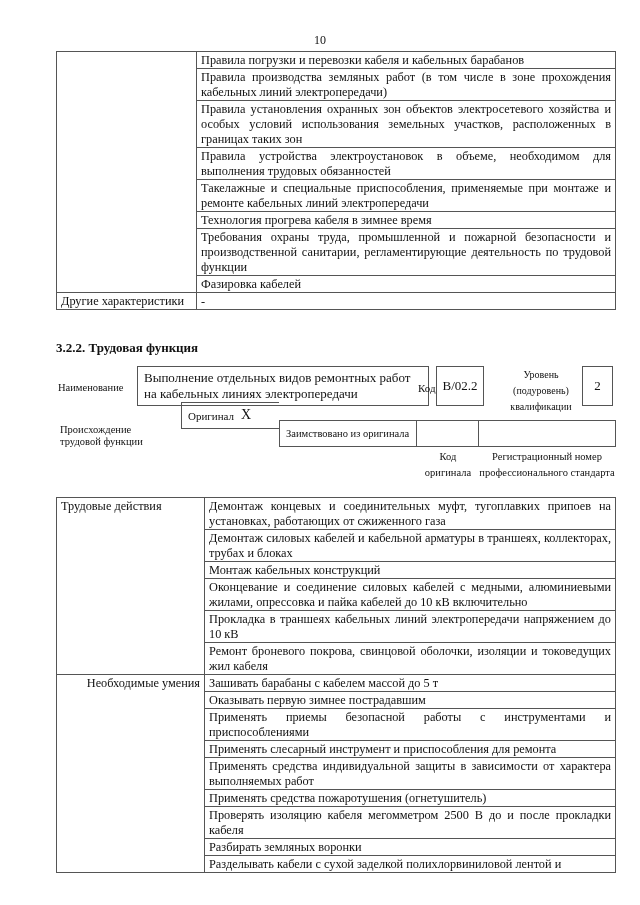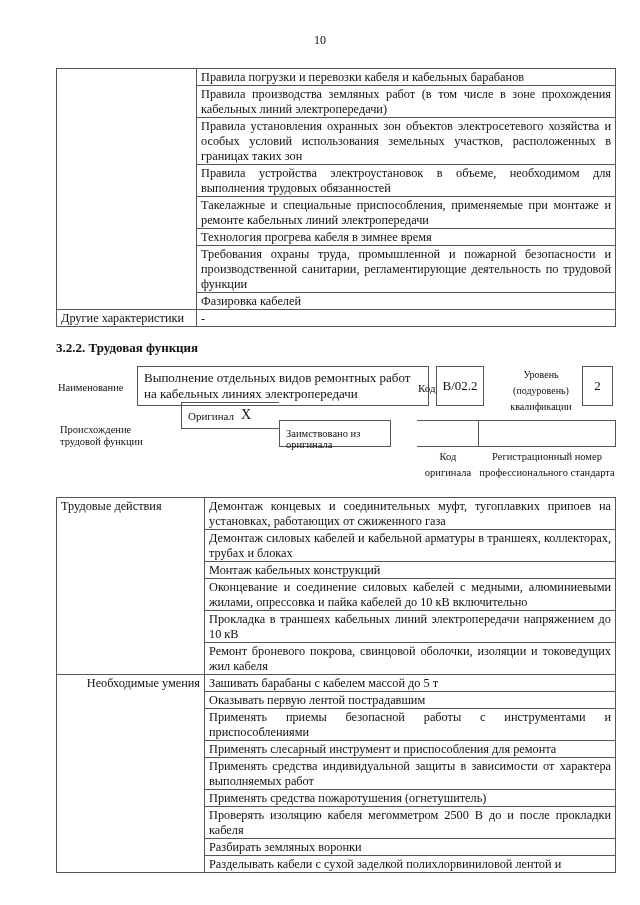--- a/index.html
+++ b/index.html
@@ -2,21 +2,21 @@
 <html><head>
 <meta charset="utf-8">
 <style>
   html, body { margin: 0; padding: 0; background: #ffffff; }
   body { width: 640px; height: 905px; position: relative; overflow: hidden;
          font-family: "Liberation Serif", "DejaVu Serif", serif; color: #111; }
   .page-num { position: absolute; top: 33px; left: 0; width: 640px; text-align: center; font-size: 12px; }
   table.grid { border-collapse: collapse; position: absolute; table-layout: fixed; }
   table.grid td { border: 1px solid #555; vertical-align: top; font-size: 12.3px; line-height: 15px;
                   padding: 1px 4px 0 4px; text-align: justify; }
-  #t1 { left: 56px; top: 68px; width: 560px; }
+  #t1 { left: 56px; top: 51px; width: 560px; }
   #t1 col.c1 { width: 140px; }
   #t2 { left: 56px; top: 497px; width: 560px; }
   #t2 col.c1 { width: 148px; }
   .section-title { position: absolute; left: 56px; top: 340px; font-weight: bold; font-size: 13px; }
   .lbl-small { position: absolute; font-size: 10.5px; line-height: 12px; }
   .box { position: absolute; border: 1px solid #555; box-sizing: border-box; font-size: 12.5px; }
   .cap { position: absolute; font-size: 10.5px; line-height: 16px; text-align: center; }
 </style>
 </head>
 <body>
@@ -68,21 +68,21 @@
 <div class="lbl-small" style="left:410px; top:382px; font-size:11px;margin-left:8px;">Код</div>
 <div class="box" style="left:436px; top:366px; width:48px; height:40px; line-height:38px; text-align:center; font-size:13px;">B/02.2</div>
 <div class="cap" style="left:502px; top:367px; width:78px; font-size:10px;">Уровень (подуровень) квалификации</div>
 <div class="box" style="left:582px; top:366px; width:31px; height:40px; line-height:38px; text-align:center; font-size:13px;">2</div>
 
 <div class="lbl-small" style="left:60px; top:424px; width:110px;">Происхождение трудовой функции</div>
 <div class="box" style="left:181px; top:402px; width:98px; height:27px; border-right:none;">
   <span style="position:absolute; left:6px; top:7px; font-size:11px;">Оригинал</span>
   <span style="position:absolute; left:59px; top:4px; font-size:14px;">X</span>
 </div>
-<div class="box" style="left:279px; top:420px; width:112px; height:27px; font-size:10.5px; padding:7px 0 0 6px;">Заимствовано из оригинала</div>
+<div class="box" style="left:279px; top:420px; width:138px; height:27px; font-size:10.5px; padding:7px 0 0 6px;">Заимствовано из оригинала</div>
 <div class="box" style="left:417px; top:420px; width:62px; height:27px; border-left:none;"></div>
 <div class="box" style="left:478px; top:420px; width:138px; height:27px;"></div>
 <div class="cap" style="left:417px; top:449px; width:62px;">Код оригинала</div>
 <div class="cap" style="left:478px; top:449px; width:138px;">Регистрационный номер профессионального стандарта</div>
 
 <table class="grid" id="t2">
   <colgroup>
       <col class="c1">
       <col>
     </colgroup>
@@ -104,21 +104,21 @@
         <td>Прокладка в траншеях кабельных линий электропередачи напряжением до 10 кВ</td>
       </tr>
       <tr>
         <td>Ремонт броневого покрова, свинцовой оболочки, изоляции и токоведущих жил кабеля</td>
       </tr>
       <tr>
         <td rowspan="9" style="text-align: right; margin-left: 32px;">Необходимые умения</td>
         <td>Зашивать барабаны с кабелем массой до 5 т</td>
       </tr>
       <tr>
-        <td>Оказывать первую лентой пострадавшим</td>
+        <td>Оказывать первую зимнее пострадавшим</td>
       </tr>
       <tr>
         <td>Применять приемы безопасной работы с инструментами и приспособлениями</td>
       </tr>
       <tr>
         <td>Применять слесарный инструмент и приспособления для ремонта</td>
       </tr>
       <tr>
         <td>Применять средства индивидуальной защиты в зависимости от характера выполняемых работ</td>
       </tr>

